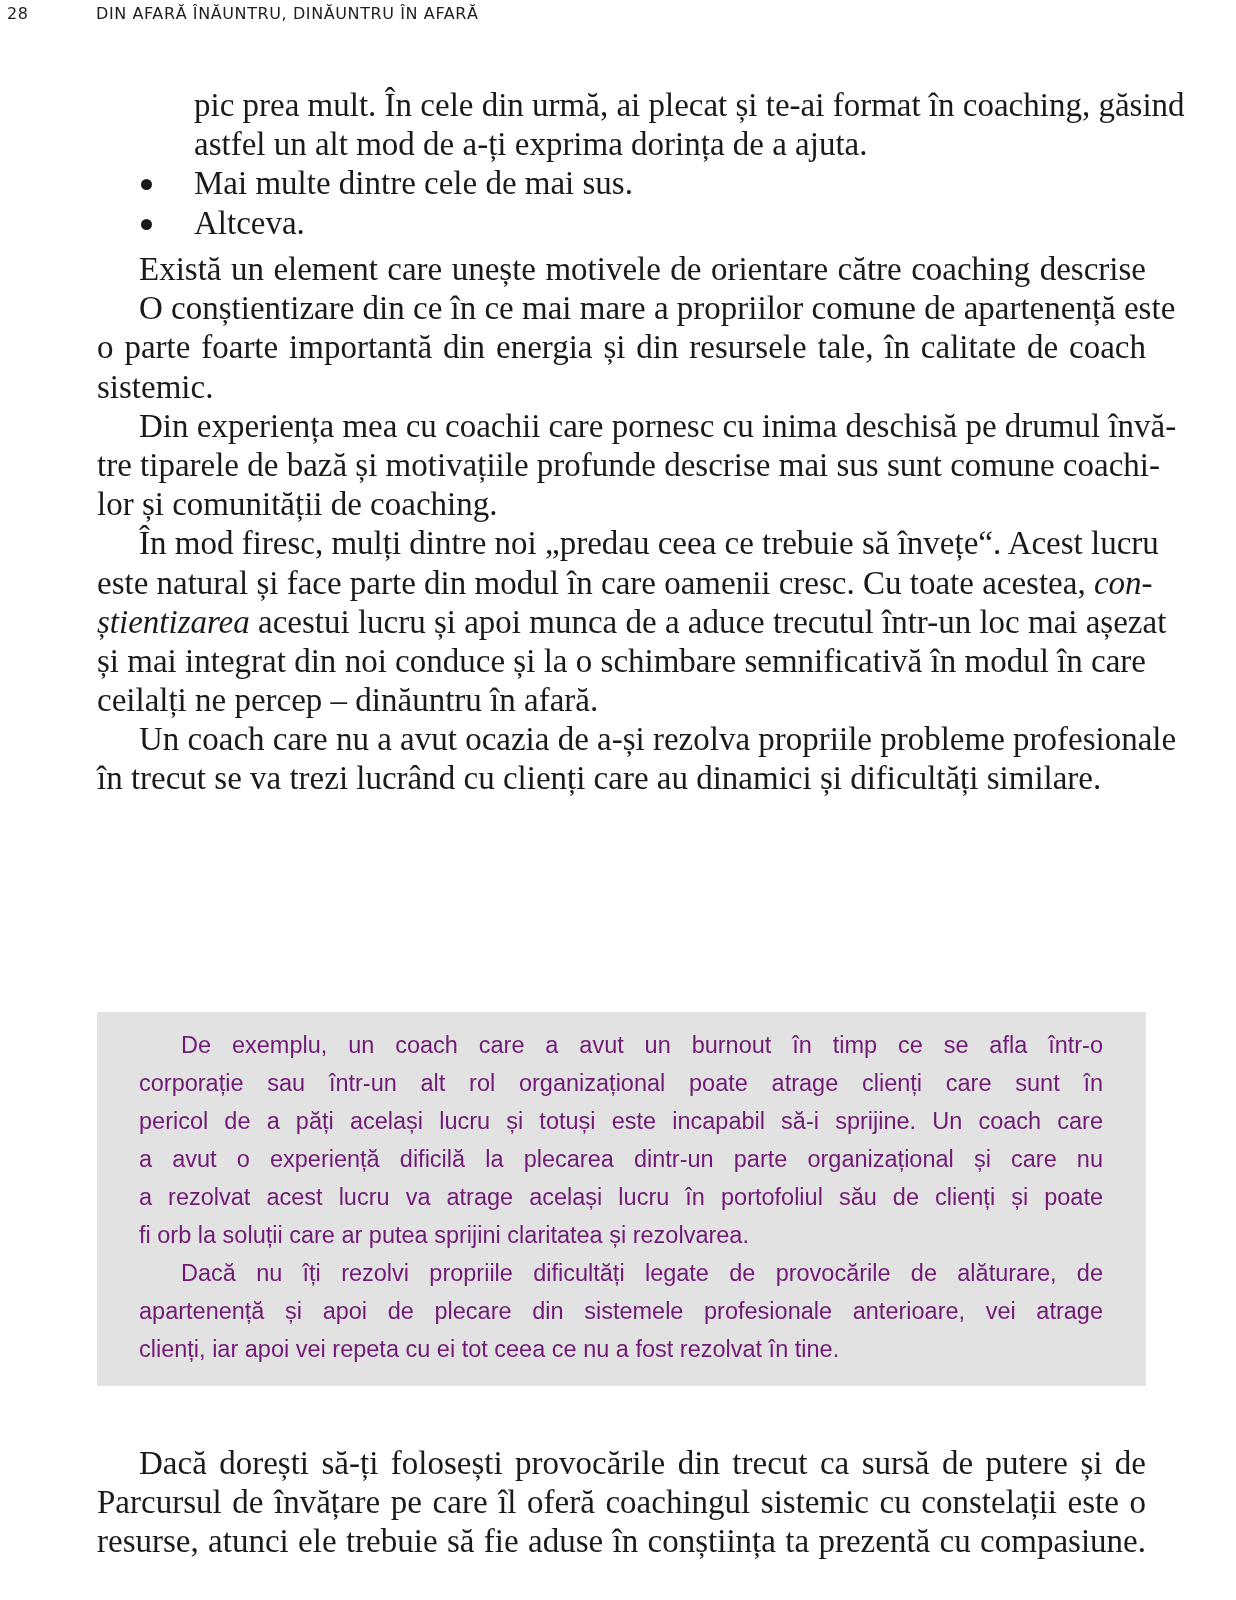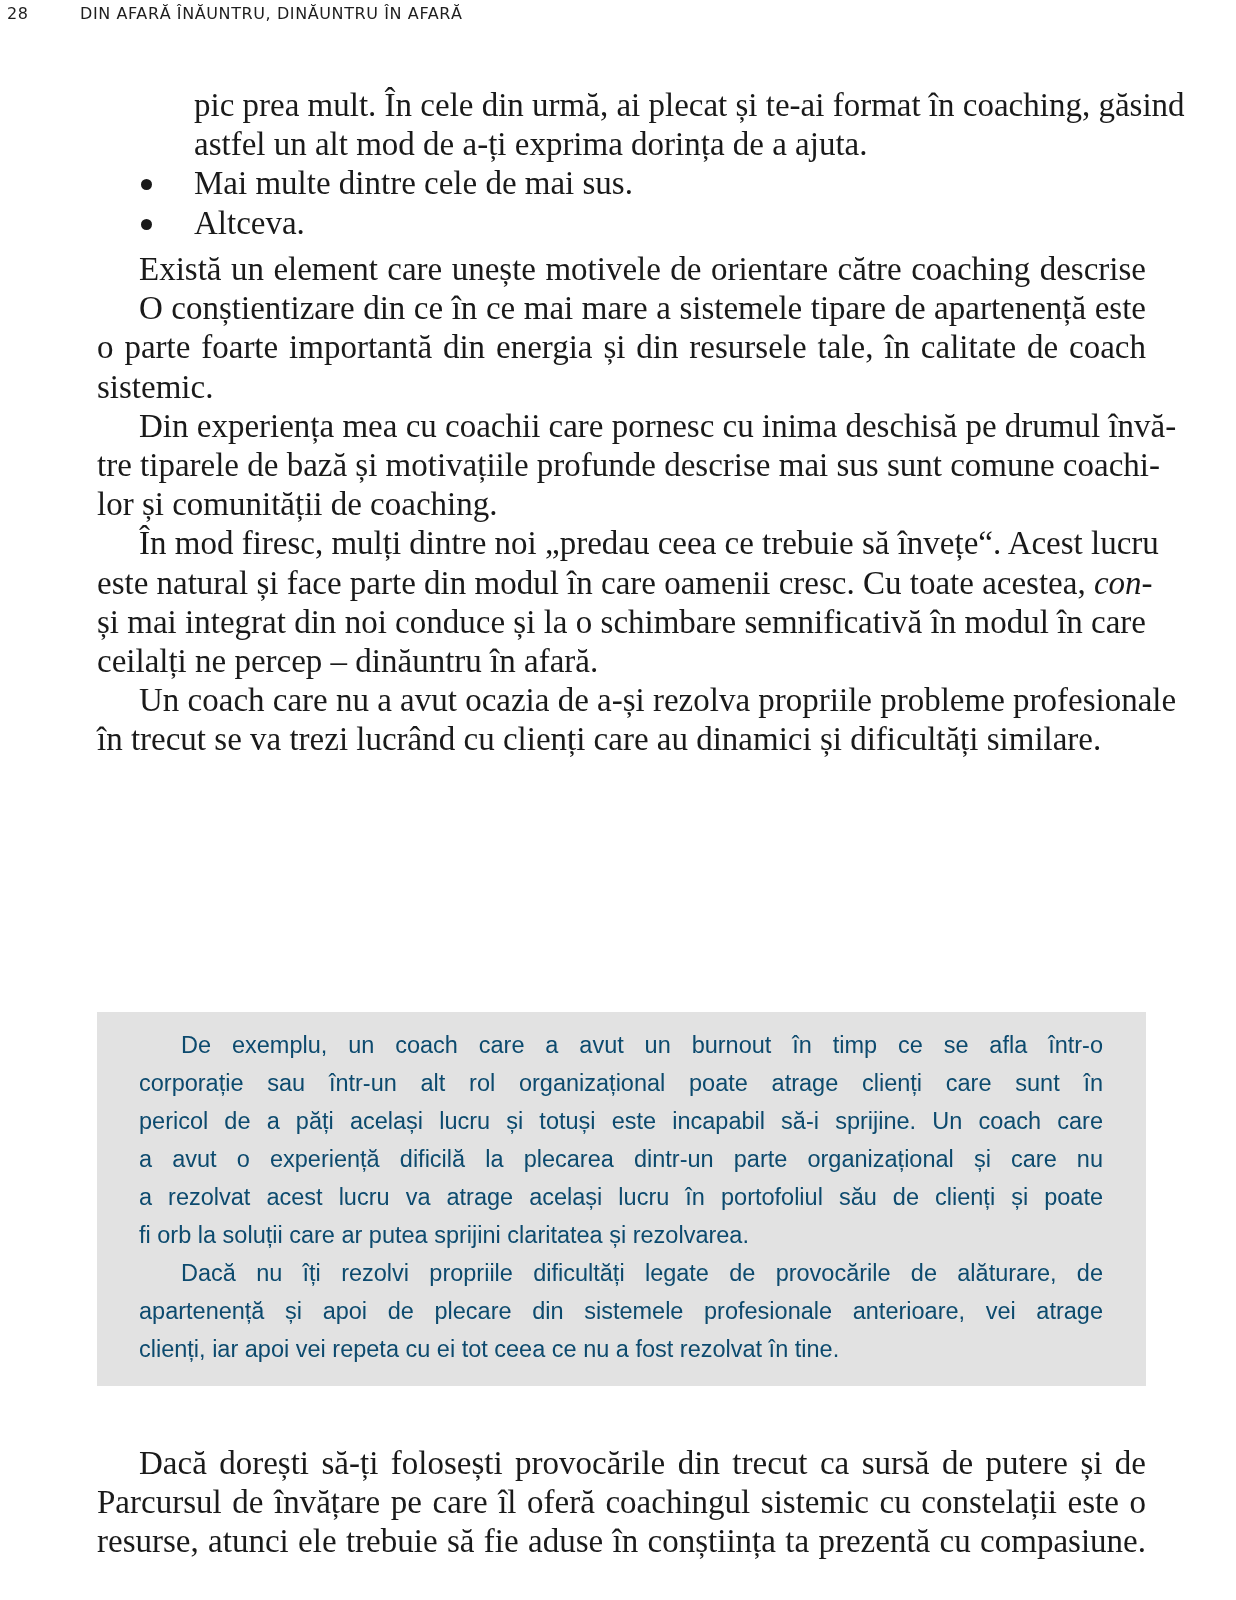--- a/index.html
+++ b/index.html
@@ -1,33 +1,33 @@
 <!DOCTYPE html>
 <html><head>
 <meta charset="utf-8">
 <style>
   html, body { margin: 0; padding: 0; background: #ffffff; }
   body { width: 1236px; height: 1600px; position: relative; overflow: hidden; }
   .page { position: absolute; left: 0; top: 0; width: 1236px; height: 1600px; background: #ffffff; }
 
   .header { position: absolute; top: 4px; left: 0; height: 24px; font-family: "DejaVu Sans", sans-serif; font-size: 16px; color: #1e1e1e; letter-spacing: 0.6px; }
   .page-num { position: absolute; left: 7px; top: 0; }
-  .running-title { position: absolute; left: 80px; top: 0; white-space: nowrap; text-align: center; }
+  .running-title { position: absolute; left: 96px; top: 0; white-space: nowrap; text-align: center; }
 
   .body-text { position: absolute; left: 97px; width: 1049px; font-family: "Liberation Serif", "DejaVu Serif", serif; font-size: 33px; color: #1a1a1a; }
   .line { height: 39.2px; line-height: 39.2px; white-space: nowrap; text-align: justify; text-align-last: justify; }
   .line.last { text-align-last: left; }
   .line.indent { padding-left: 42px; }
   .line.cont { padding-left: 97px; }
   .bullet-line { position: relative; padding-left: 97px; text-align-last: left; }
   .bullet-dot { position: absolute; left: 44px; top: 15px; width: 11px; height: 11px; border-radius: 50%; background: #1a1a1a; }
   em { font-style: italic; }
 
   .box { position: absolute; left: 97px; top: 1012px; width: 1049px; height: 374px; background: #e2e2e2; }
-  .box-text { position: absolute; left: 42px; top: 14px; width: 964px; font-family: "Liberation Sans", "DejaVu Sans", sans-serif; font-size: 23.5px; color: #0c4a6e; }
+  .box-text { position: absolute; left: 42px; top: 14px; width: 964px; font-family: "Liberation Sans", "DejaVu Sans", sans-serif; font-size: 23.5px; color: #701a75; }
   .box-text .line { height: 38px; line-height: 38px; }
   .box-text .line.indent { padding-left: 42px; }
 
   #block1 { top: 86px; }
   #block2 { top: 250px; }
   #block3 { top: 1444px; }
 </style>
 </head>
 <body>
 
@@ -49,32 +49,33 @@
       <span class="bullet-dot"></span>
       <span>Altceva.</span>
     </div>
   </div>
 
   <div class="body-text" id="block2">
     <div>
       <div class="line indent">Există un element care unește motivele de orientare către coaching descrise</div>
     </div>
     <div>
-      <div class="line indent">O conștientizare din ce în ce mai mare a sistemele tipare de apartenență este</div>
+      <div class="line indent">O conștientizare din ce în ce mai mare a propriilor comune de apartenență este</div>
       <div class="line">o parte foarte importantă din energia și din resursele tale, în calitate de coach</div>
       <div class="line last">sistemic.</div>
     </div>
     <div>
       <div class="line indent">Din experiența mea cu coachii care pornesc cu inima deschisă pe drumul învă-</div>
       <div class="line">tre tiparele de bază și motivațiile profunde descrise mai sus sunt comune coachi-</div>
       <div class="line last">lor și comunității de coaching.</div>
     </div>
     <div>
       <div class="line indent">În mod firesc, mulți dintre noi „predau ceea ce trebuie să învețe“. Acest lucru</div>
       <div class="line"><span>este natural și face parte din modul în care oamenii cresc. Cu toate acestea,</span> <em>con-</em></div>
+      <div class="line"><em>știentizarea</em> <span>acestui lucru și apoi munca de a aduce trecutul într-un loc mai așezat</span></div>
       <div class="line">și mai integrat din noi conduce și la o schimbare semnificativă în modul în care</div>
       <div class="line last">ceilalți ne percep – dinăuntru în afară.</div>
     </div>
     <div>
       <div class="line indent">Un coach care nu a avut ocazia de a-și rezolva propriile probleme profesionale</div>
       <div class="line last">în trecut se va trezi lucrând cu clienți care au dinamici și dificultăți similare.</div>
     </div>
   </div>
 
   <div class="box" style="background: rgb(226, 226, 226);">

